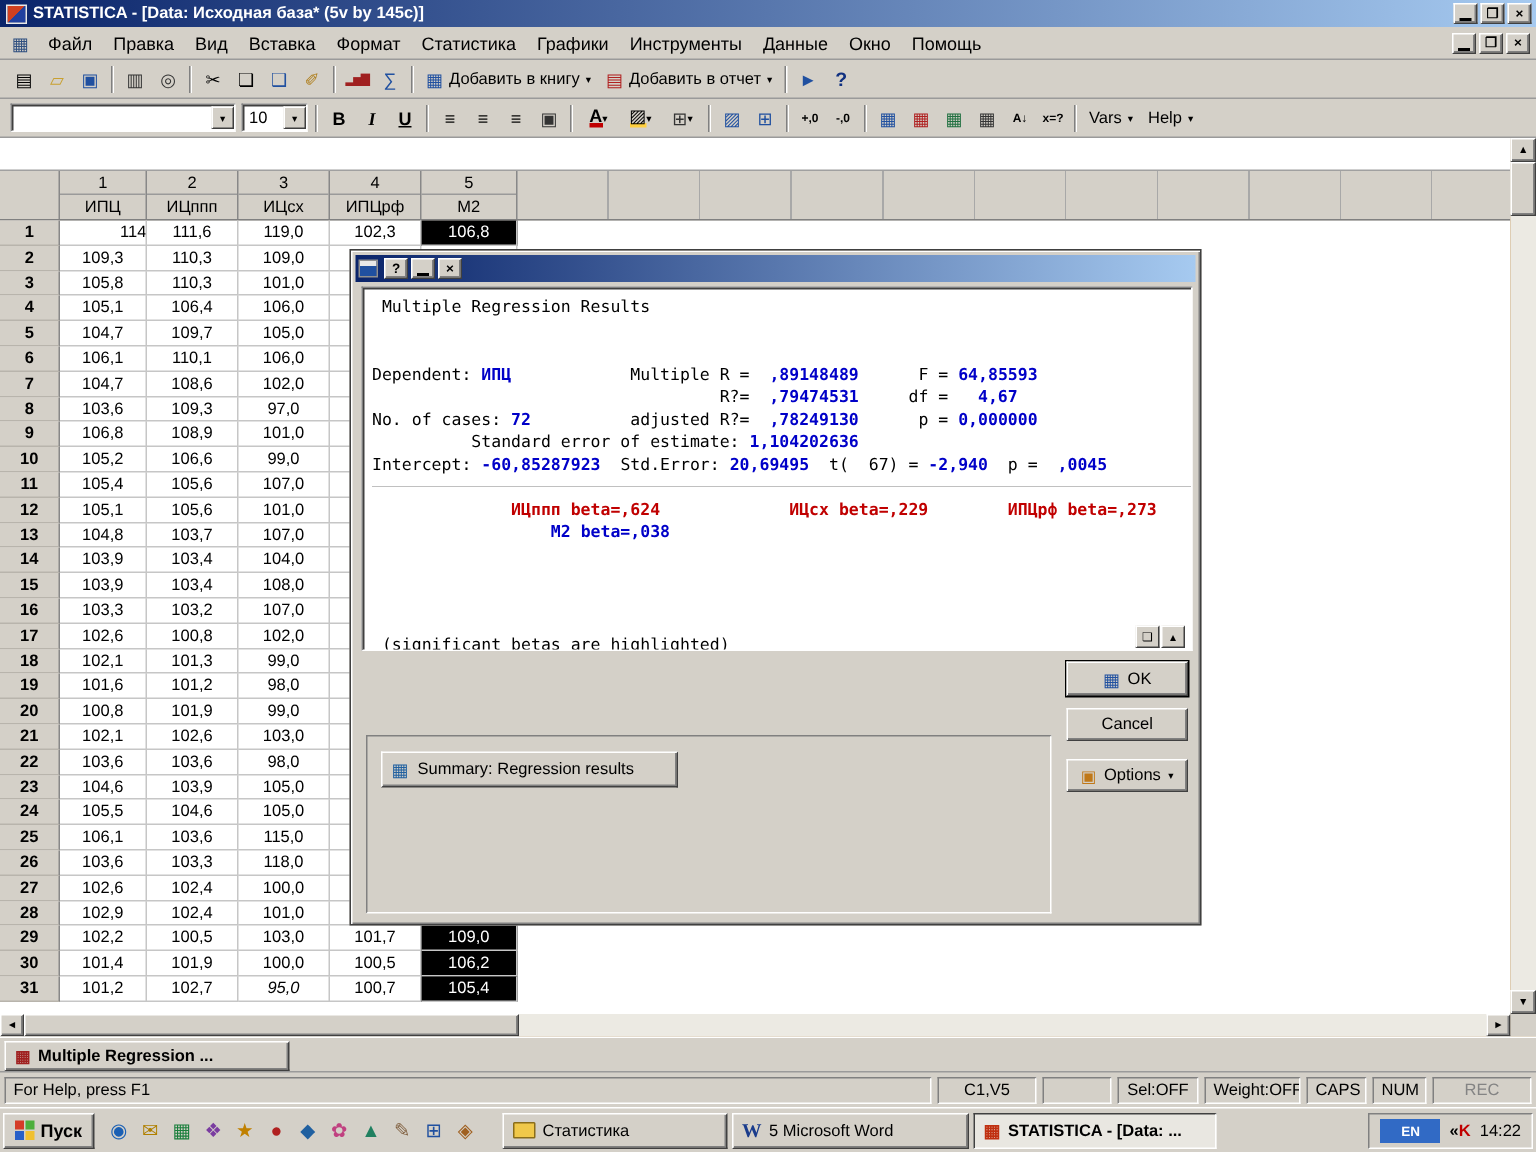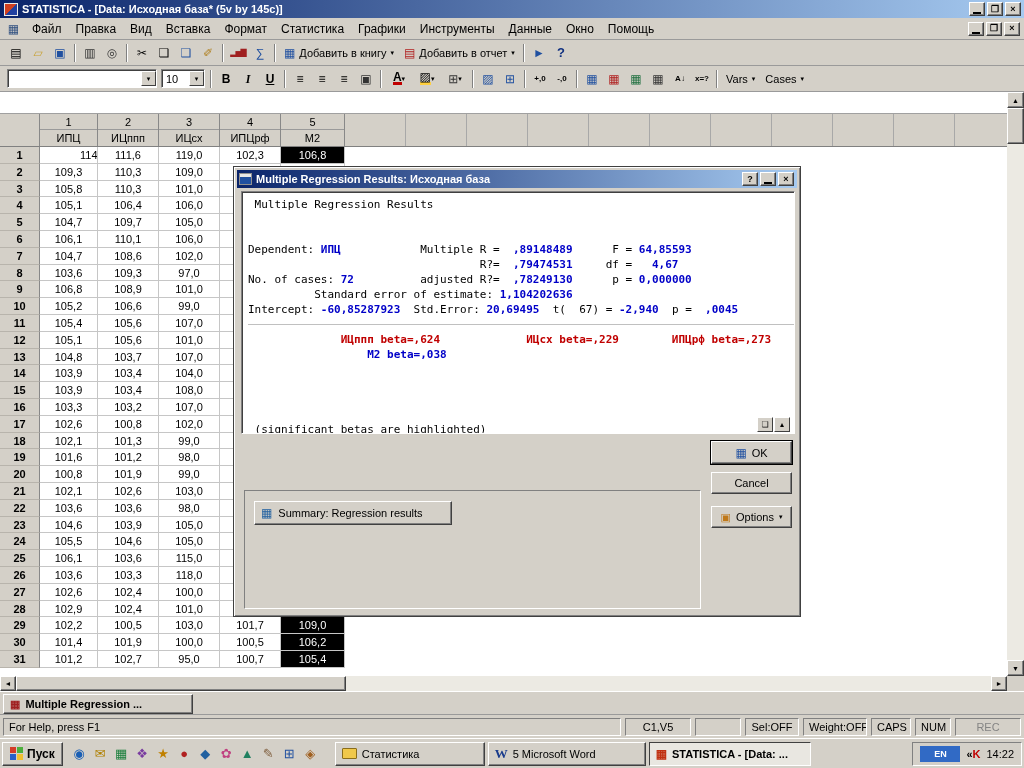--- a/index.html
+++ b/index.html
@@ -299,21 +299,21 @@
       </span>
       <span class="tb-btn">
         <span class="tb-glyph g-small">x=?</span>
       </span>
       <span class="tb-sep"></span>
       <span class="tb-dd">
         <span>Vars</span>
         <span class="dd-arr">▾</span>
       </span>
       <span class="tb-dd">
-        <span>Cases</span>
+        <span>Help</span>
         <span class="dd-arr">▾</span>
       </span>
     </div>
 
   <div class="sheet">
     <div class="sheet-topstrip"></div>
     <div class="sheet-header" id="sheet-header">
         <div class="hdr-corner"></div>
         <div class="hcol" style="width: 58px;">
           <div class="hnum">1</div>
@@ -575,21 +575,21 @@
           <div class="cell" style="width: 58px;">101,4</div>
           <div class="cell" style="width: 61px;">101,9</div>
           <div class="cell" style="width: 61px;">100,0</div>
           <div class="cell" style="width: 61px;">100,5</div>
           <div class="cell sel" style="width: 64px;">106,2</div>
         </div>
         <div class="srow">
           <div class="rn">31</div>
           <div class="cell" style="width: 58px;">101,2</div>
           <div class="cell" style="width: 61px;">102,7</div>
-          <div class="cell" style="width: 61px;">95,0</div>
+          <div class="cell" style="width: 61px; font-style: italic;">95,0</div>
           <div class="cell" style="width: 61px;">100,7</div>
           <div class="cell sel" style="width: 64px;">105,4</div>
         </div>
       </div>
   </div>
 
   <div class="vscroll">
     <span class="sbtn vs-up">▲</span>
     <span class="vthumb"></span>
     <span class="sbtn vs-dn">▼</span>
@@ -597,21 +597,20 @@
   <div class="hscroll">
     <span class="sbtn hs-l">◄</span>
     <span class="hthumb"></span>
     <span class="sbtn hs-r">►</span>
   </div>
   <div class="scroll-corner"></div>
 
   <div class="dialog">
     <div class="dlg-title">
       <span class="dlg-icon"></span>
-      <span class="dlg-title-text">Multiple Regression Results: Исходная база</span>
       <span class="win-controls">
         <span class="wbtn">?</span>
         <span class="wbtn">
             <span class="ico-min"></span>
           </span>
         <span class="wbtn">×</span>
       </span>
     </div>
 
     <div class="results-panel" id="results-lines"><div class="rline"><span class="c-k"> Multiple Regression Results</span></div><div class="rline"><span class="c-k"></span></div><div class="rline"><span class="c-k"></span></div><div class="rline"><span class="c-k">Dependent: </span><span class="c-b">ИПЦ</span><span class="c-k">            Multiple R =  </span><span class="c-b">,89148489</span><span class="c-k">      F = </span><span class="c-b">64,85593</span></div><div class="rline"><span class="c-k">                                   R?=  </span><span class="c-b">,79474531</span><span class="c-k">     df =   </span><span class="c-b">4,67</span></div><div class="rline"><span class="c-k">No. of cases: </span><span class="c-b">72</span><span class="c-k">          adjusted R?=  </span><span class="c-b">,78249130</span><span class="c-k">      p = </span><span class="c-b">0,000000</span></div><div class="rline"><span class="c-k">          Standard error of estimate: </span><span class="c-b">1,104202636</span></div><div class="rline"><span class="c-k">Intercept: </span><span class="c-b">-60,85287923</span><span class="c-k">  Std.Error: </span><span class="c-b">20,69495</span><span class="c-k">  t(  67) = </span><span class="c-b">-2,940</span><span class="c-k">  p =  </span><span class="c-b">,0045</span></div><div class="rline hr"></div><div class="rline"><span class="c-k">              </span><span class="c-r">ИЦппп beta=,624</span><span class="c-k">             </span><span class="c-r">ИЦсх beta=,229</span><span class="c-k">        </span><span class="c-r">ИПЦрф beta=,273</span></div><div class="rline"><span class="c-k">                  </span><span class="c-b">М2 beta=,038</span></div><div class="rline"><span class="c-k"></span></div><div class="rline"><span class="c-k"></span></div><div class="rline"><span class="c-k"></span></div><div class="rline"><span class="c-k"></span></div><div class="rline"><span class="c-k"> (significant betas are highlighted)</span></div></div>

